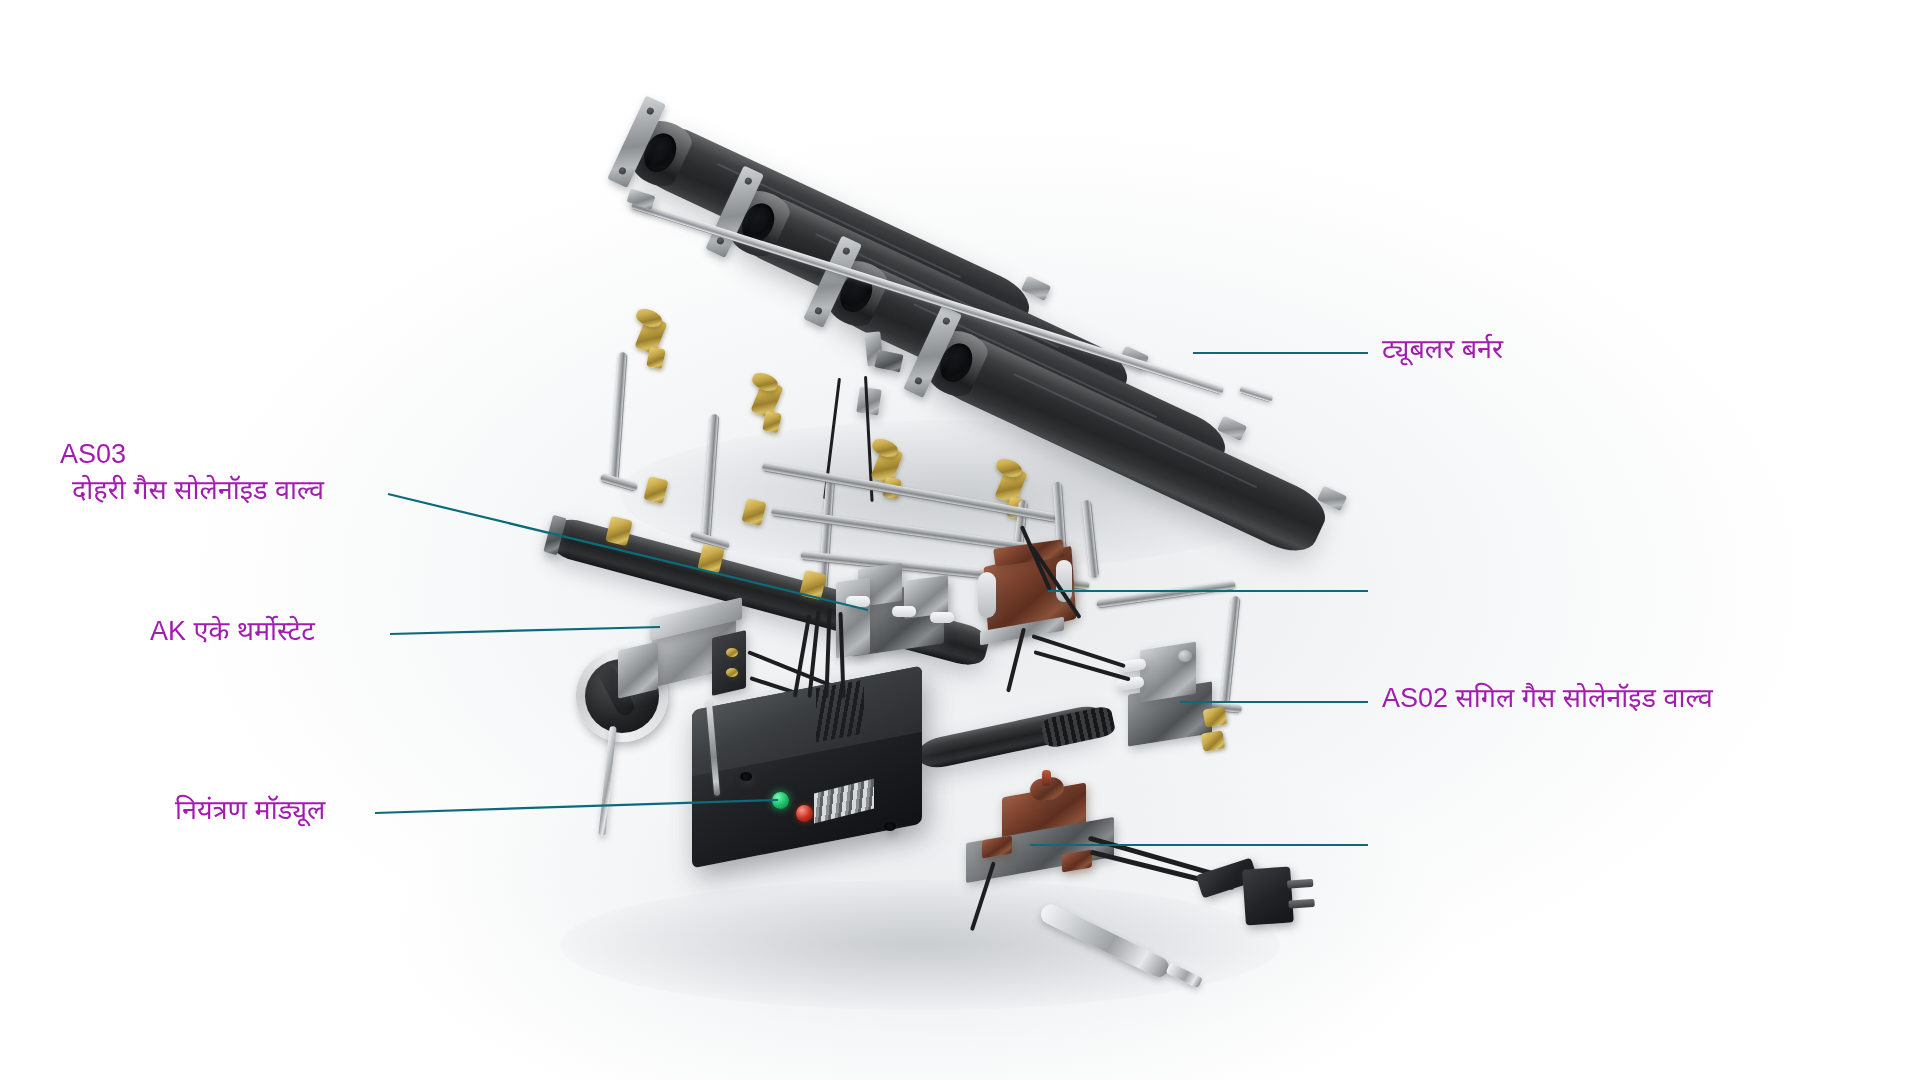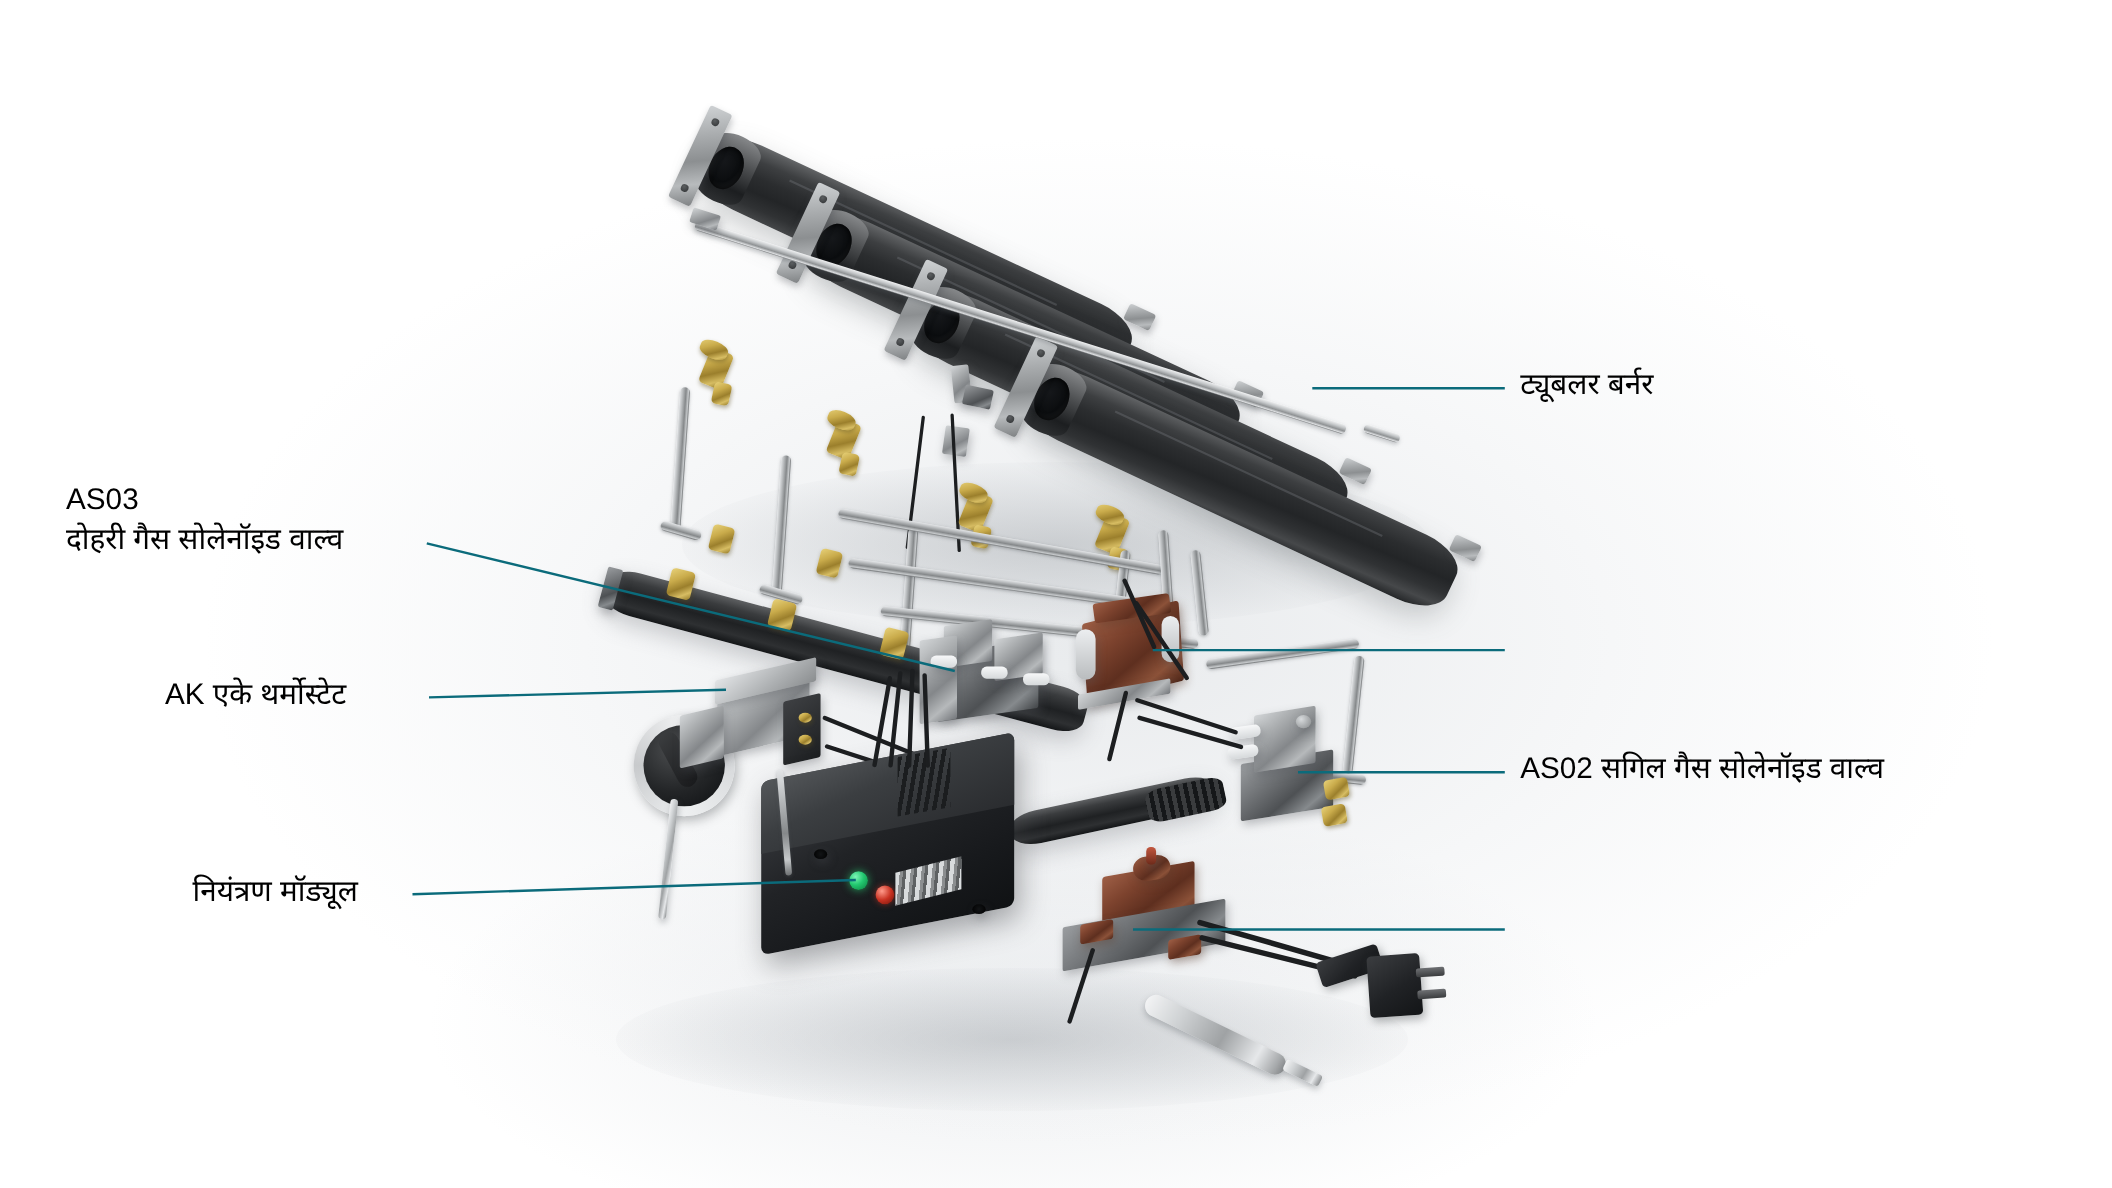--- a/index.html
+++ b/index.html
@@ -37,30 +37,30 @@
     font-size:300px; font-style:italic; font-weight:700;
     color:rgba(255,255,255,0.9); line-height:1;
     text-shadow: 2px 2px 0 rgba(212,216,221,0.8);
   }
 
   
   .svg-layer { position:absolute; left:0; top:0; width:1920px; height:1080px; pointer-events:none; }
 
   .label {
     position:absolute;
-    color:#000000;
+    color:#a21caf;
     font-size:27px;
     line-height:1.32;
     white-space:nowrap;
     font-family:"Liberation Sans","DejaVu Sans",sans-serif;
   }
   .label.right { text-align:left; }
   .label.left  { text-align:left; }
   .label .code { font-weight:400; }
-  .label .sub { display:block; }
+  .label .sub { display:block;margin-left:12px; }
 
   
   .art { position:absolute; left:0; top:0; width:1920px; height:1080px; }
 
   
   .burner {
     position:absolute;
     border-radius:40px / 22px;
     background:
       linear-gradient(178deg,

